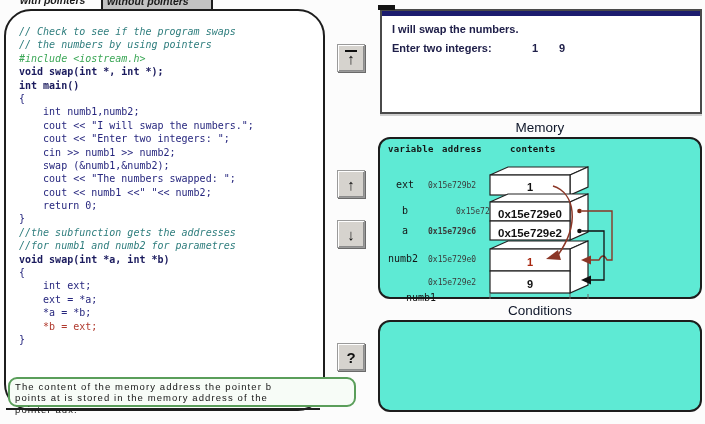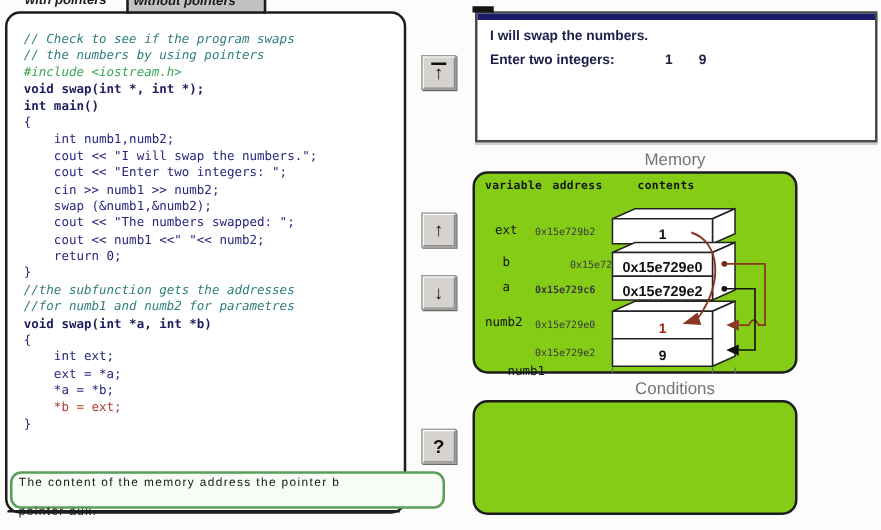--- a/index.html
+++ b/index.html
@@ -1,21 +1,21 @@
 <!DOCTYPE html>
 <html><head>
 <meta charset="utf-8">
 <style>
   html,body { margin:0; padding:0; background:#e9e9e9; }
   #app { position:relative; width:705px; height:424px; background:#fcfcfc; overflow:hidden;
          font-family:"Liberation Sans", sans-serif; }
 
   
   .code-panel { position:absolute; left:4px; top:9px; width:321px; height:402px;
-                background:#fff; border:2px solid #1d1d1d; border-radius:12px; box-sizing:border-box;padding-left:16px; }
+                background:#fff; border:2px solid #1d1d1d; border-radius:27px; box-sizing:border-box;padding-left:16px; }
   .code-lines { position:absolute; left:13px; top:14px; width:300px; }
   .cl { white-space:pre; height:13.4px; line-height:13.4px;
         font-family:"DejaVu Sans Mono", monospace; font-size:10px; color:#26267e; }
   .cl[data-k="cm"]  { color:#2e7d7d; font-style:italic; }
   .cl[data-k="inc"] { color:#3aa655;font-style:italic; }
   .cl[data-k="kw"]  { color:#1b1b5e; font-weight:700; }
   .cl[data-k="red"] { color:#b03a2e; }
 
   
   .tab { position:absolute; overflow:hidden; z-index:4; }
@@ -46,22 +46,22 @@
   .btn3d { position:absolute; width:28px; height:28px; background:#d6d3ce;
            border:1px solid #9a9a9a; box-sizing:border-box;
            box-shadow:inset 1px 1px 0 #ffffff, inset -1px -1px 0 #8c8c8c, 1px 1px 0 #6a6a6a;
            display:flex; flex-direction:column; align-items:center; justify-content:center;
            cursor:pointer; font-weight:700; color:#101010; }
   .btn3d .glyph { font-size:15px; line-height:15px; }
   .btn-bar { width:12px; height:2px; background:#101010; margin-bottom:-1px; }
 
   
   .section-title { position:absolute; left:378px; width:324px; text-align:center;
-                   font-size:13.5px; color:#737373; }
-  .round-panel { position:absolute; left:378px; width:260px; background:#84cc16;
+                   font-size:13.5px; color:#0f172a; }
+  .round-panel { position:absolute; left:378px; width:324px; background:#5eead4;
                  border:2px solid #1d1d1d; border-radius:12px; box-sizing:border-box; }
   .memory-panel { top:137px; height:162px; }
   .conditions-panel { top:320px; height:92px; }
 
   .mem-header { position:absolute; top:5px; font-family:"DejaVu Sans Mono", monospace;
                 font-size:9px; font-weight:700; color:#141414; letter-spacing:0.3px; }
   .mem-var { position:absolute; font-family:"DejaVu Sans Mono", monospace; font-size:10px;
              font-weight:400; color:#141414; white-space:nowrap; }
   .mem-addr { position:absolute; font-family:"DejaVu Sans Mono", monospace; font-size:8px;
               color:#3a3a3a; white-space:nowrap; }
@@ -103,20 +103,21 @@
         <div class="cl" data-k="code">    int ext;</div>
         <div class="cl" data-k="code">    ext = *a;</div>
         <div class="cl" data-k="code">    *a = *b;</div>
         <div class="cl" data-k="red">    *b = ext;</div>
         <div class="cl" data-k="code">}</div>
       </div>
   </div>
 
   <div class="note-box">
     <div class="note-line" style="top:2px">The content of the memory address the pointer b</div>
+    <div class="note-line" style="top:13px">points at is stored in the memory address of the</div>
     <div class="note-line" style="top:25px">pointer aux.</div>
   </div>
   <div class="panel-border-line"></div>
 
   <div class="console-notch"></div>
   <div class="console-panel">
     <div class="console-titlebar"></div>
     <div class="console-text" style="left:10px; top:12px">I will swap the numbers.</div>
     <div class="console-text" style="left:10px; top:31px">Enter two integers:</div>
     <div class="console-text" style="left:150px; top:31px">1</div>

